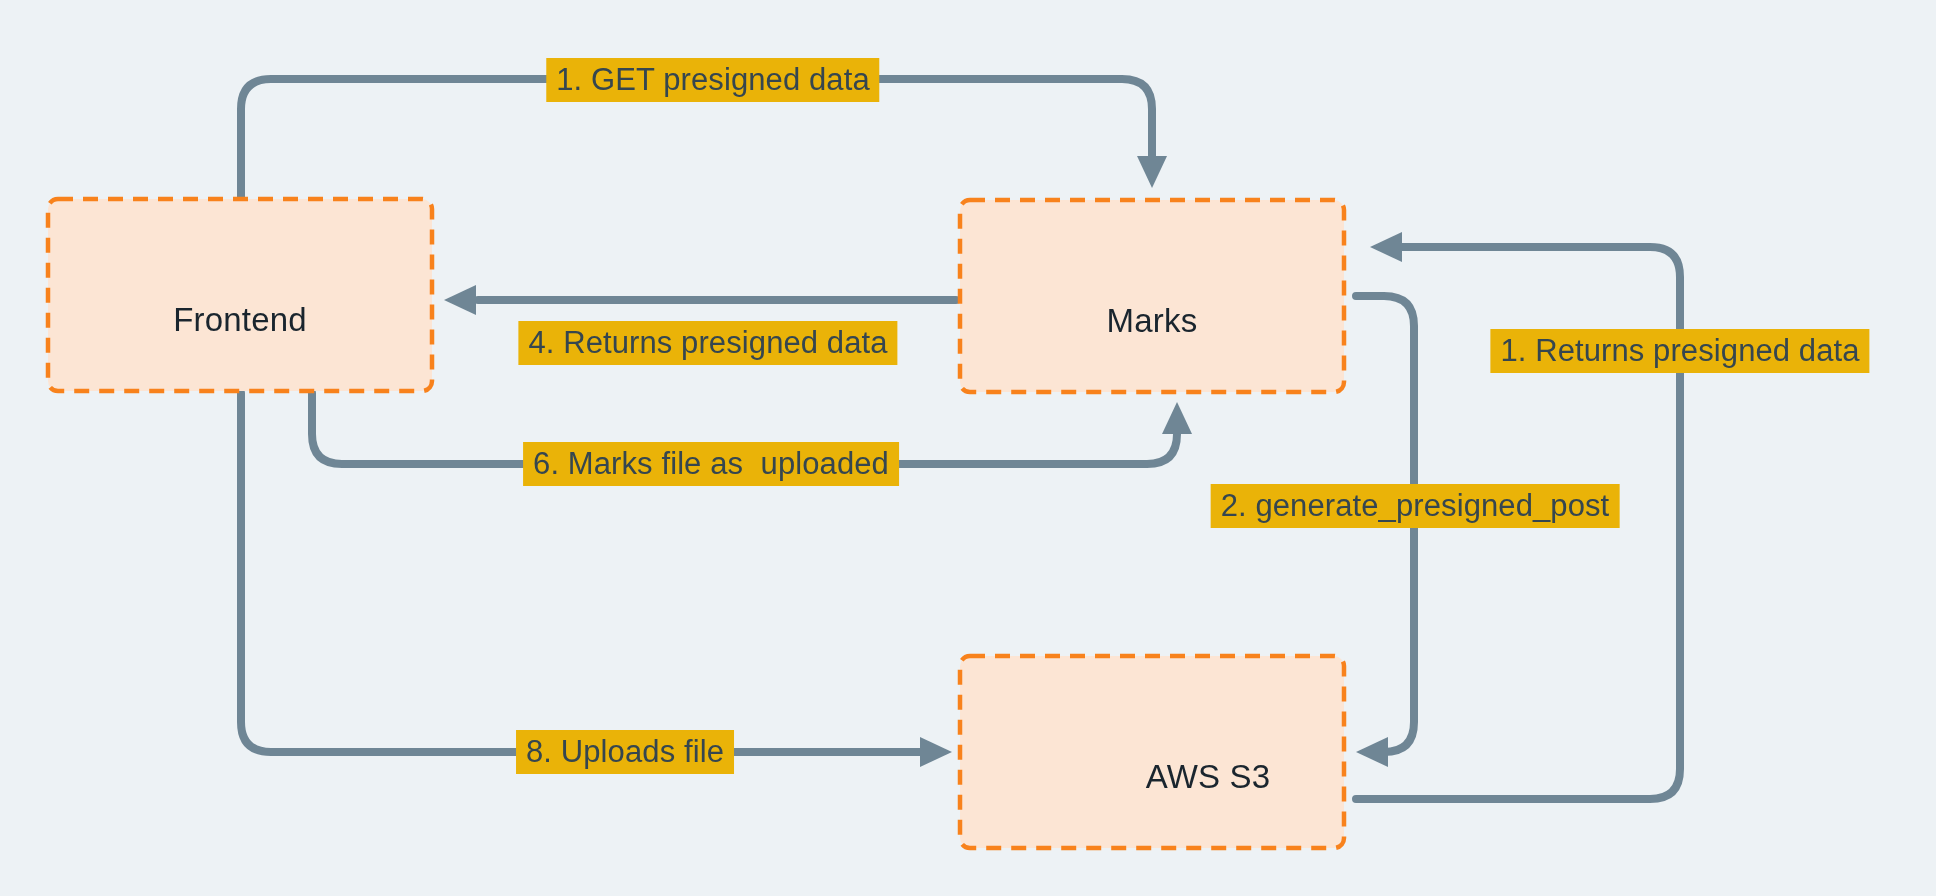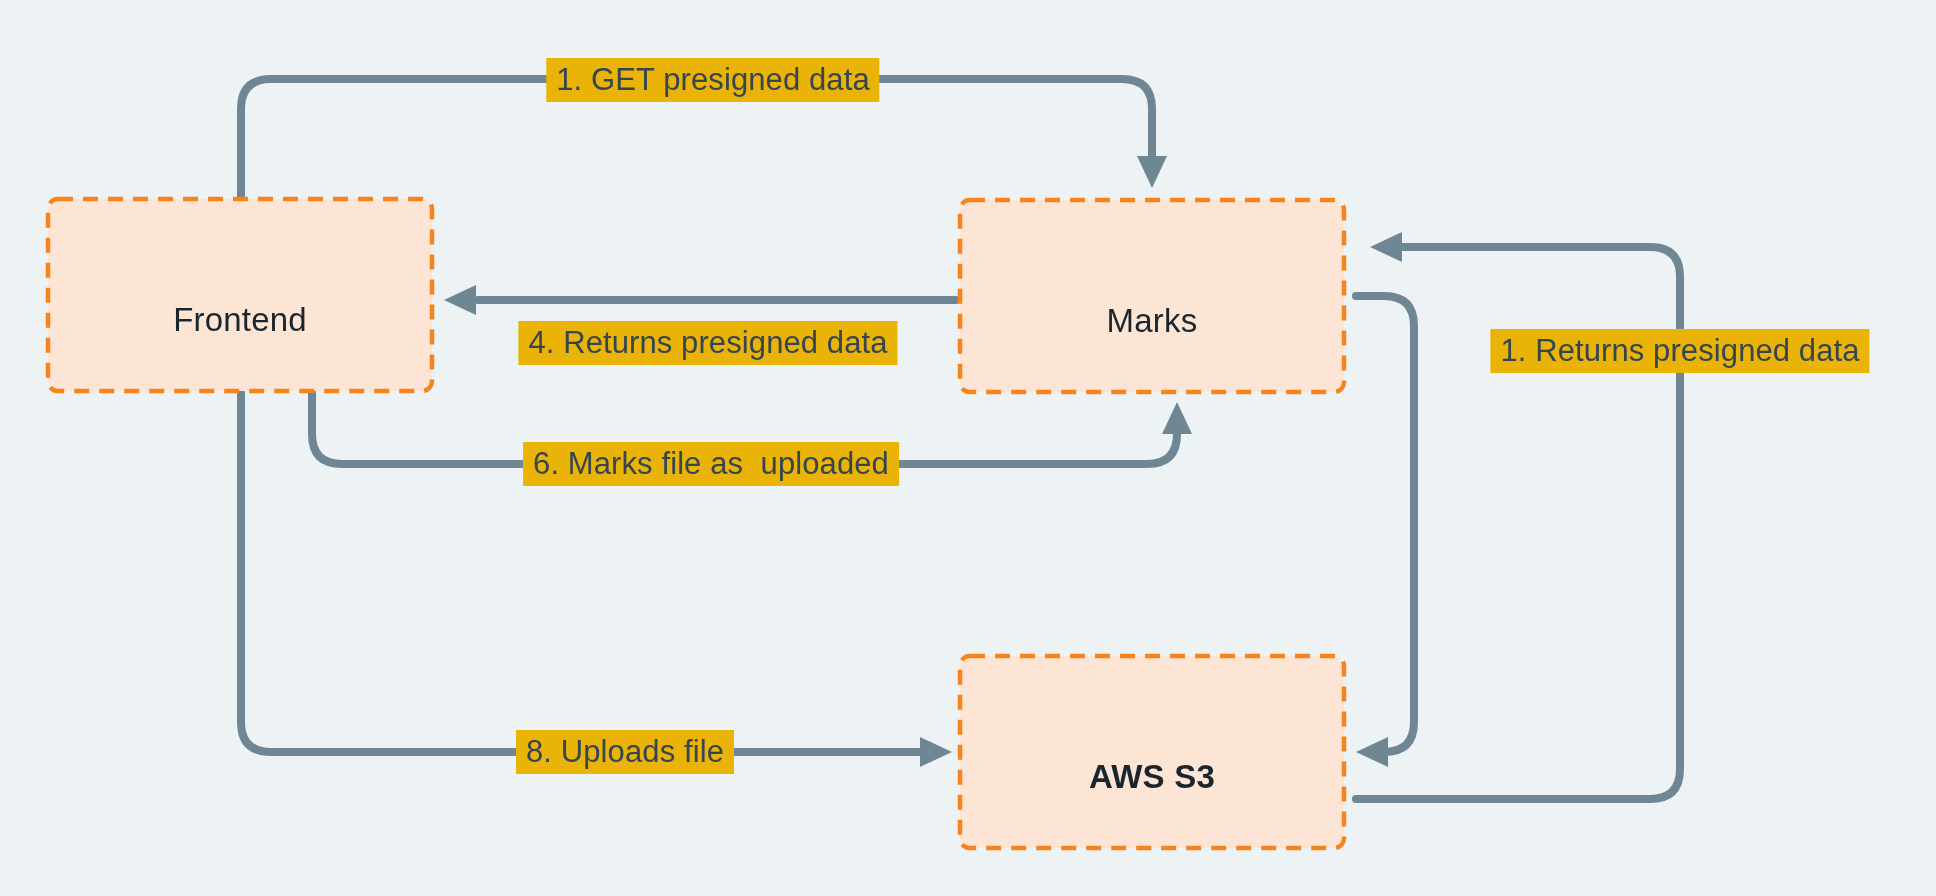--- a/index.html
+++ b/index.html
@@ -69,21 +69,22 @@
 
     <g fill="#fce5d4" stroke="#f8821c" stroke-width="4.5" stroke-dasharray="15 10">
       <rect x="48" y="199" width="384" height="192" rx="10"></rect>
       <rect x="960" y="200" width="384" height="192" rx="10"></rect>
       <rect x="960" y="656" width="384" height="192" rx="10"></rect>
     </g>
   </svg>
 
   <div class="node-label" style="left:240px;  top:296px;">Frontend</div>
   <div class="node-label" style="left:1152px; top:297px;">Marks</div>
-  <div class="node-label" style="left:1152px; top:753px;font-weight:bold;">AWS S3</div>
+  <div class="node-label" style="left:1208px; top:753px;">AWS S3</div>
 
   <div class="edge-label" style="left:713px;  top:80px;">1. GET presigned data</div>
+  <div class="edge-label" style="left:1415px; top:506px;">2. generate_presigned_post</div>
   <div class="edge-label" style="left:1680px; top:351px;">1. Returns presigned data</div>
   <div class="edge-label" style="left:708px;  top:300px;margin-top:43px;">4. Returns presigned data</div>
   <div class="edge-label" style="left:625px;  top:752px;">8. Uploads file</div>
   <div class="edge-label" style="left:711px;  top:464px;">6. Marks file as  uploaded</div>
 
 </div>
 
 </body></html>

